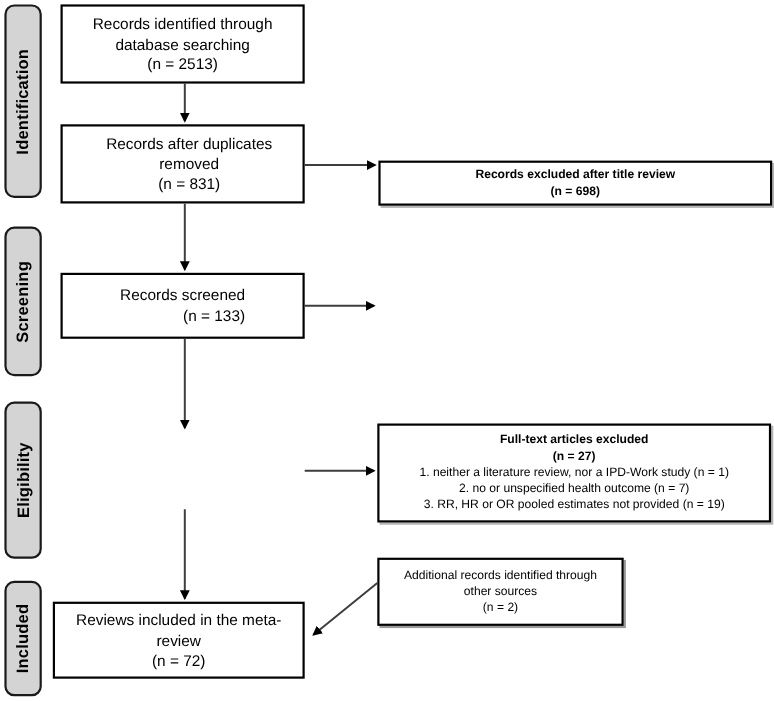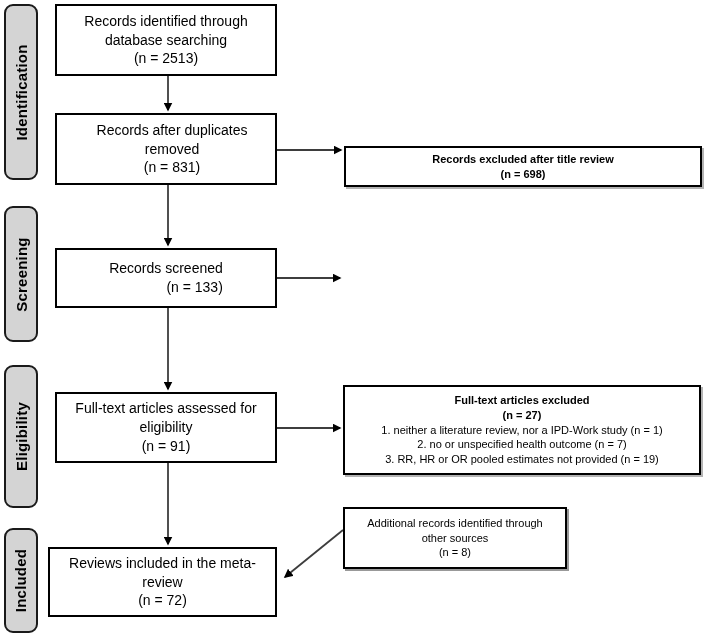--- a/index.html
+++ b/index.html
@@ -104,25 +104,20 @@
   </div>
   <div class="fbox main-box" id="box-duplicates">
     <div class="multiline">Records after duplicates
 removed
 (n = 831)</div>
   </div>
   <div class="fbox main-box" id="box-screened">
     <div class="multiline">Records screened
 (n = 133)</div>
   </div>
-  <div class="fbox main-box" id="box-fulltext">
-    <div class="multiline">Full-text articles assessed for
-eligibility
-(n = 91)</div>
-  </div>
   <div class="fbox main-box" id="box-included">
     <div class="multiline">Reviews included in the meta-
 review
 (n = 72)</div>
   </div>
 
   <div class="fbox right-box" id="box-title-review">
     <div class="hdr multiline">Records excluded after title review
 (n = 698)</div>
   </div>
@@ -130,16 +125,16 @@
     <div class="hdr multiline">Full-text articles excluded
 (n = 27)</div>
     <div class="multiline">1. neither a literature review, nor a IPD-Work study (n = 1)
 2. no or unspecified health outcome (n = 7)
 3. RR, HR or OR pooled estimates not provided (n = 19)</div>
   </div>
 
   <div class="fbox" id="box-additional">
     <div class="multiline">Additional records identified through
 other sources
-(n = 8)</div>
+(n = 2)</div>
   </div>
 
 </div>
 
 </body></html>

